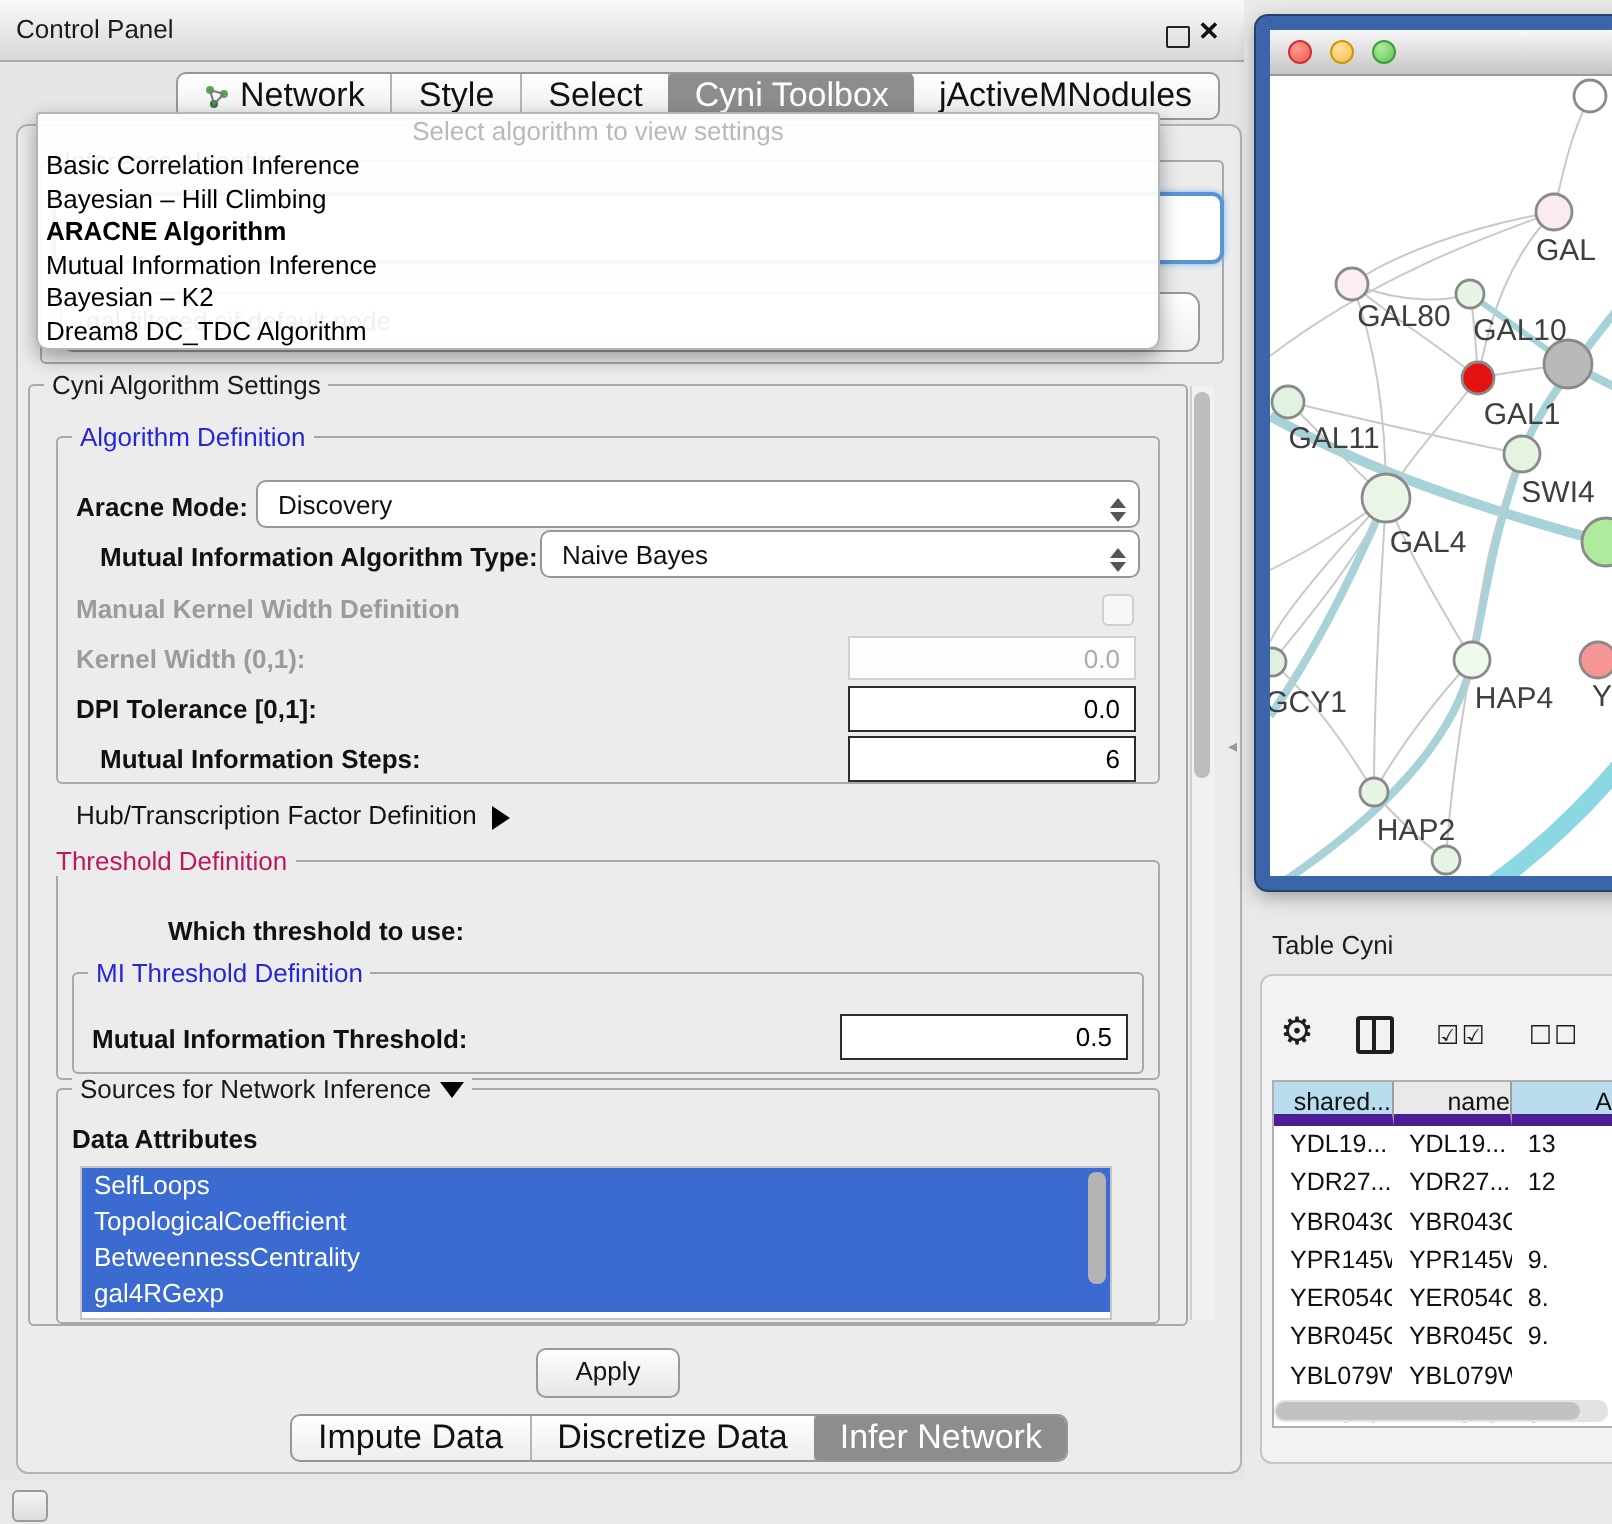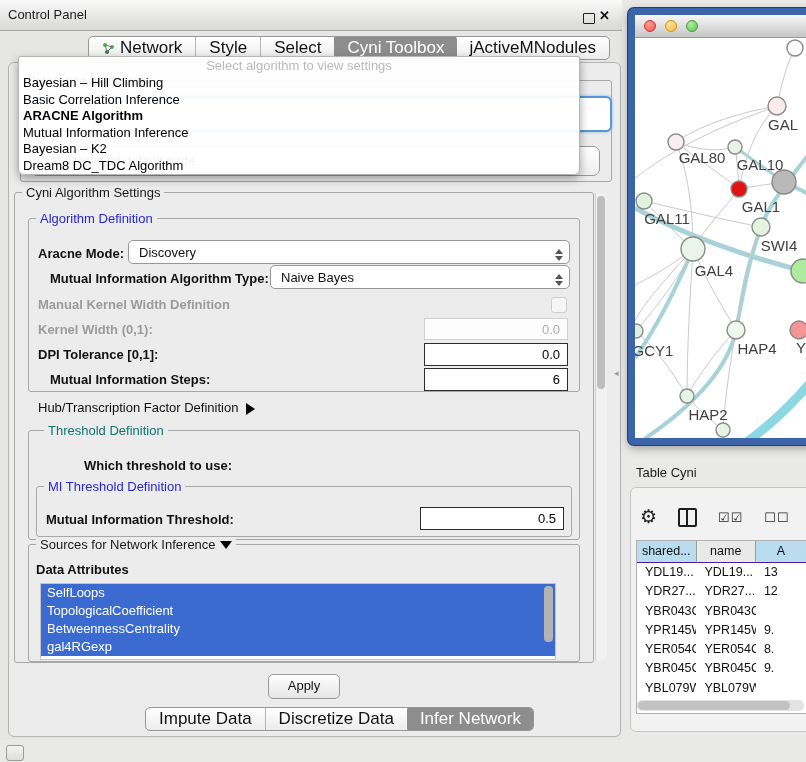--- a/index.html
+++ b/index.html
@@ -58,21 +58,21 @@
   .stepper:after{content:"";border:4px solid transparent;border-top:5px solid #555;margin-top:1px;}
   .numfield{position:absolute;background:#fff;font-size:13px;line-height:21px;text-align:right;
     padding-right:7px;box-sizing:border-box;}
   .numfield.active{border:1.5px solid #2c2c2c;color:#000;}
   .numfield.dis{border:1px solid #cfcfcf;color:#adadad;background:#fdfdfd;}
   #kernel-check{left:551px;top:297px;width:14px;height:14px;border:1px solid #cfcfcf;border-radius:3px;background:#f6f6f6;}
   #hub-row{left:38px;top:400px;font-size:13px;color:#111;}
   #hub-arrow{display:inline-block;margin-left:8px;border:6px solid transparent;border-left:9px solid #000;
     vertical-align:middle;}
   #thr-group{left:28px;top:430px;width:550px;height:108px;}
-  #thr-lab{left:44px;top:423px;color:#0f766e;}
+  #thr-lab{left:24px;top:423px;color:#be185d;}
   #mithr-group{left:36px;top:486px;width:534px;height:49px;}
   #mithr-lab{left:44px;top:479px;color:#2626d6;}
   #src-group{left:28px;top:544px;width:550px;height:116px;}
   #src-lab{left:36px;top:537px;color:#1a1a1a;}
   #src-arrow{display:inline-block;border:6px solid transparent;border-top:8px solid #000;margin-left:4px;vertical-align:-6px;}
   #attr-list{left:40px;top:583px;width:514px;height:75px;background:#fff;border:1px solid #c4c4c4;overflow:hidden;}
   .attr-item{height:18px;line-height:18px;font-size:13px;color:#fff;background:#3b6bd1;padding-left:6px;}
   #attr-scroll{left:503px;top:2px;width:9px;height:56px;background:#b3b3b3;border-radius:4px;position:absolute;}
   #apply-btn{left:268px;top:674px;width:70px;height:23px;background:linear-gradient(#fefefe,#e6e6e6);
     border:1px solid #999;border-radius:5px;font-size:13px;color:#111;text-align:center;line-height:21px;}
@@ -92,22 +92,22 @@
   
   #tp-title{left:636px;top:465px;font-size:13px;color:#1c1c1c;}
   #tpanel{left:630px;top:487px;width:200px;height:243px;background:#f2f2f2;border:1px solid #c6c6c6;border-radius:6px;}
   #tp-toolbar{left:640px;top:504px;height:26px;display:flex;align-items:center;gap:21px;}
   #gear-ic{font-size:19px;color:#1e1e1e;line-height:22px;}
   #cols-ic{width:15px;height:15px;border:2.2px solid #1e1e1e;border-radius:2px;position:relative;}
   #cols-ic:after{content:"";position:absolute;left:5.5px;top:0;width:2.2px;height:100%;background:#1e1e1e;}
   .cbx{font-size:13px;letter-spacing:1px;color:#1e1e1e;}
   #table{left:636px;top:540px;width:170px;height:172px;background:#fff;border:1px solid #b0b0b0;overflow:hidden;}
   .thead{display:flex;height:22px;}
-  .th{font-size:12.5px;color:#111;text-align:center;line-height:21px;border-right:1px solid #9e9e9e;
-    border-bottom:1px solid #4c1d95;box-sizing:border-box;overflow:hidden;white-space:nowrap;}
+  .th{font-size:12.5px;color:#111;text-align:right;line-height:21px;border-right:1px solid #9e9e9e;
+    border-bottom:6px solid #4c1d95;box-sizing:border-box;overflow:hidden;white-space:nowrap;}
   .th.blue{background:#b9ddef;}
   .th.gray{background:#e9e9e9;}
   .trow{display:flex;height:19.3px;}
   .td{font-size:12.5px;color:#101010;line-height:19px;padding-left:8px;box-sizing:border-box;
     overflow:hidden;white-space:nowrap;}
   #hscroll{left:637px;top:700px;width:167px;height:11px;background:#e3e3e3;border-radius:5px;}
   #hscroll-thumb{left:1px;top:1px;width:152px;height:9px;background:#c2c2c2;border-radius:5px;position:absolute;}
   
   #mini-icon{left:6px;top:745px;width:16px;height:14px;border:1px solid #9a9a9a;border-radius:3px;
     background:linear-gradient(#f4f4f4,#ddd);}
@@ -149,22 +149,22 @@
   <div class="abs" id="content"></div>
 
   <div class="groupbox" id="inf-group"></div>
   <span class="grouplab" id="inf-lab">Inference Algorithm</span>
   <div class="abs" id="algo-combo-bg"></div>
   <div class="abs" id="net-combo-bg">gal-filtered sif default node</div>
 
   <div class="abs" id="popup">
     <div id="popup-placeholder">Select algorithm to view settings</div>
     <div id="popup-items">
+        <div class="popup-item">Basic Correlation Inference</div>
         <div class="popup-item">Bayesian – Hill Climbing</div>
-        <div class="popup-item">Basic Correlation Inference</div>
         <div class="popup-item bold">ARACNE Algorithm</div>
         <div class="popup-item">Mutual Information Inference</div>
         <div class="popup-item">Bayesian – K2</div>
         <div class="popup-item">Dream8 DC_TDC Algorithm</div>
       </div>
   </div>
 
   <div class="groupbox" id="settings-group"></div>
   <span class="grouplab" id="settings-lab">Cyni Algorithm Settings</span>
   <div class="abs" id="settings-scroll">

